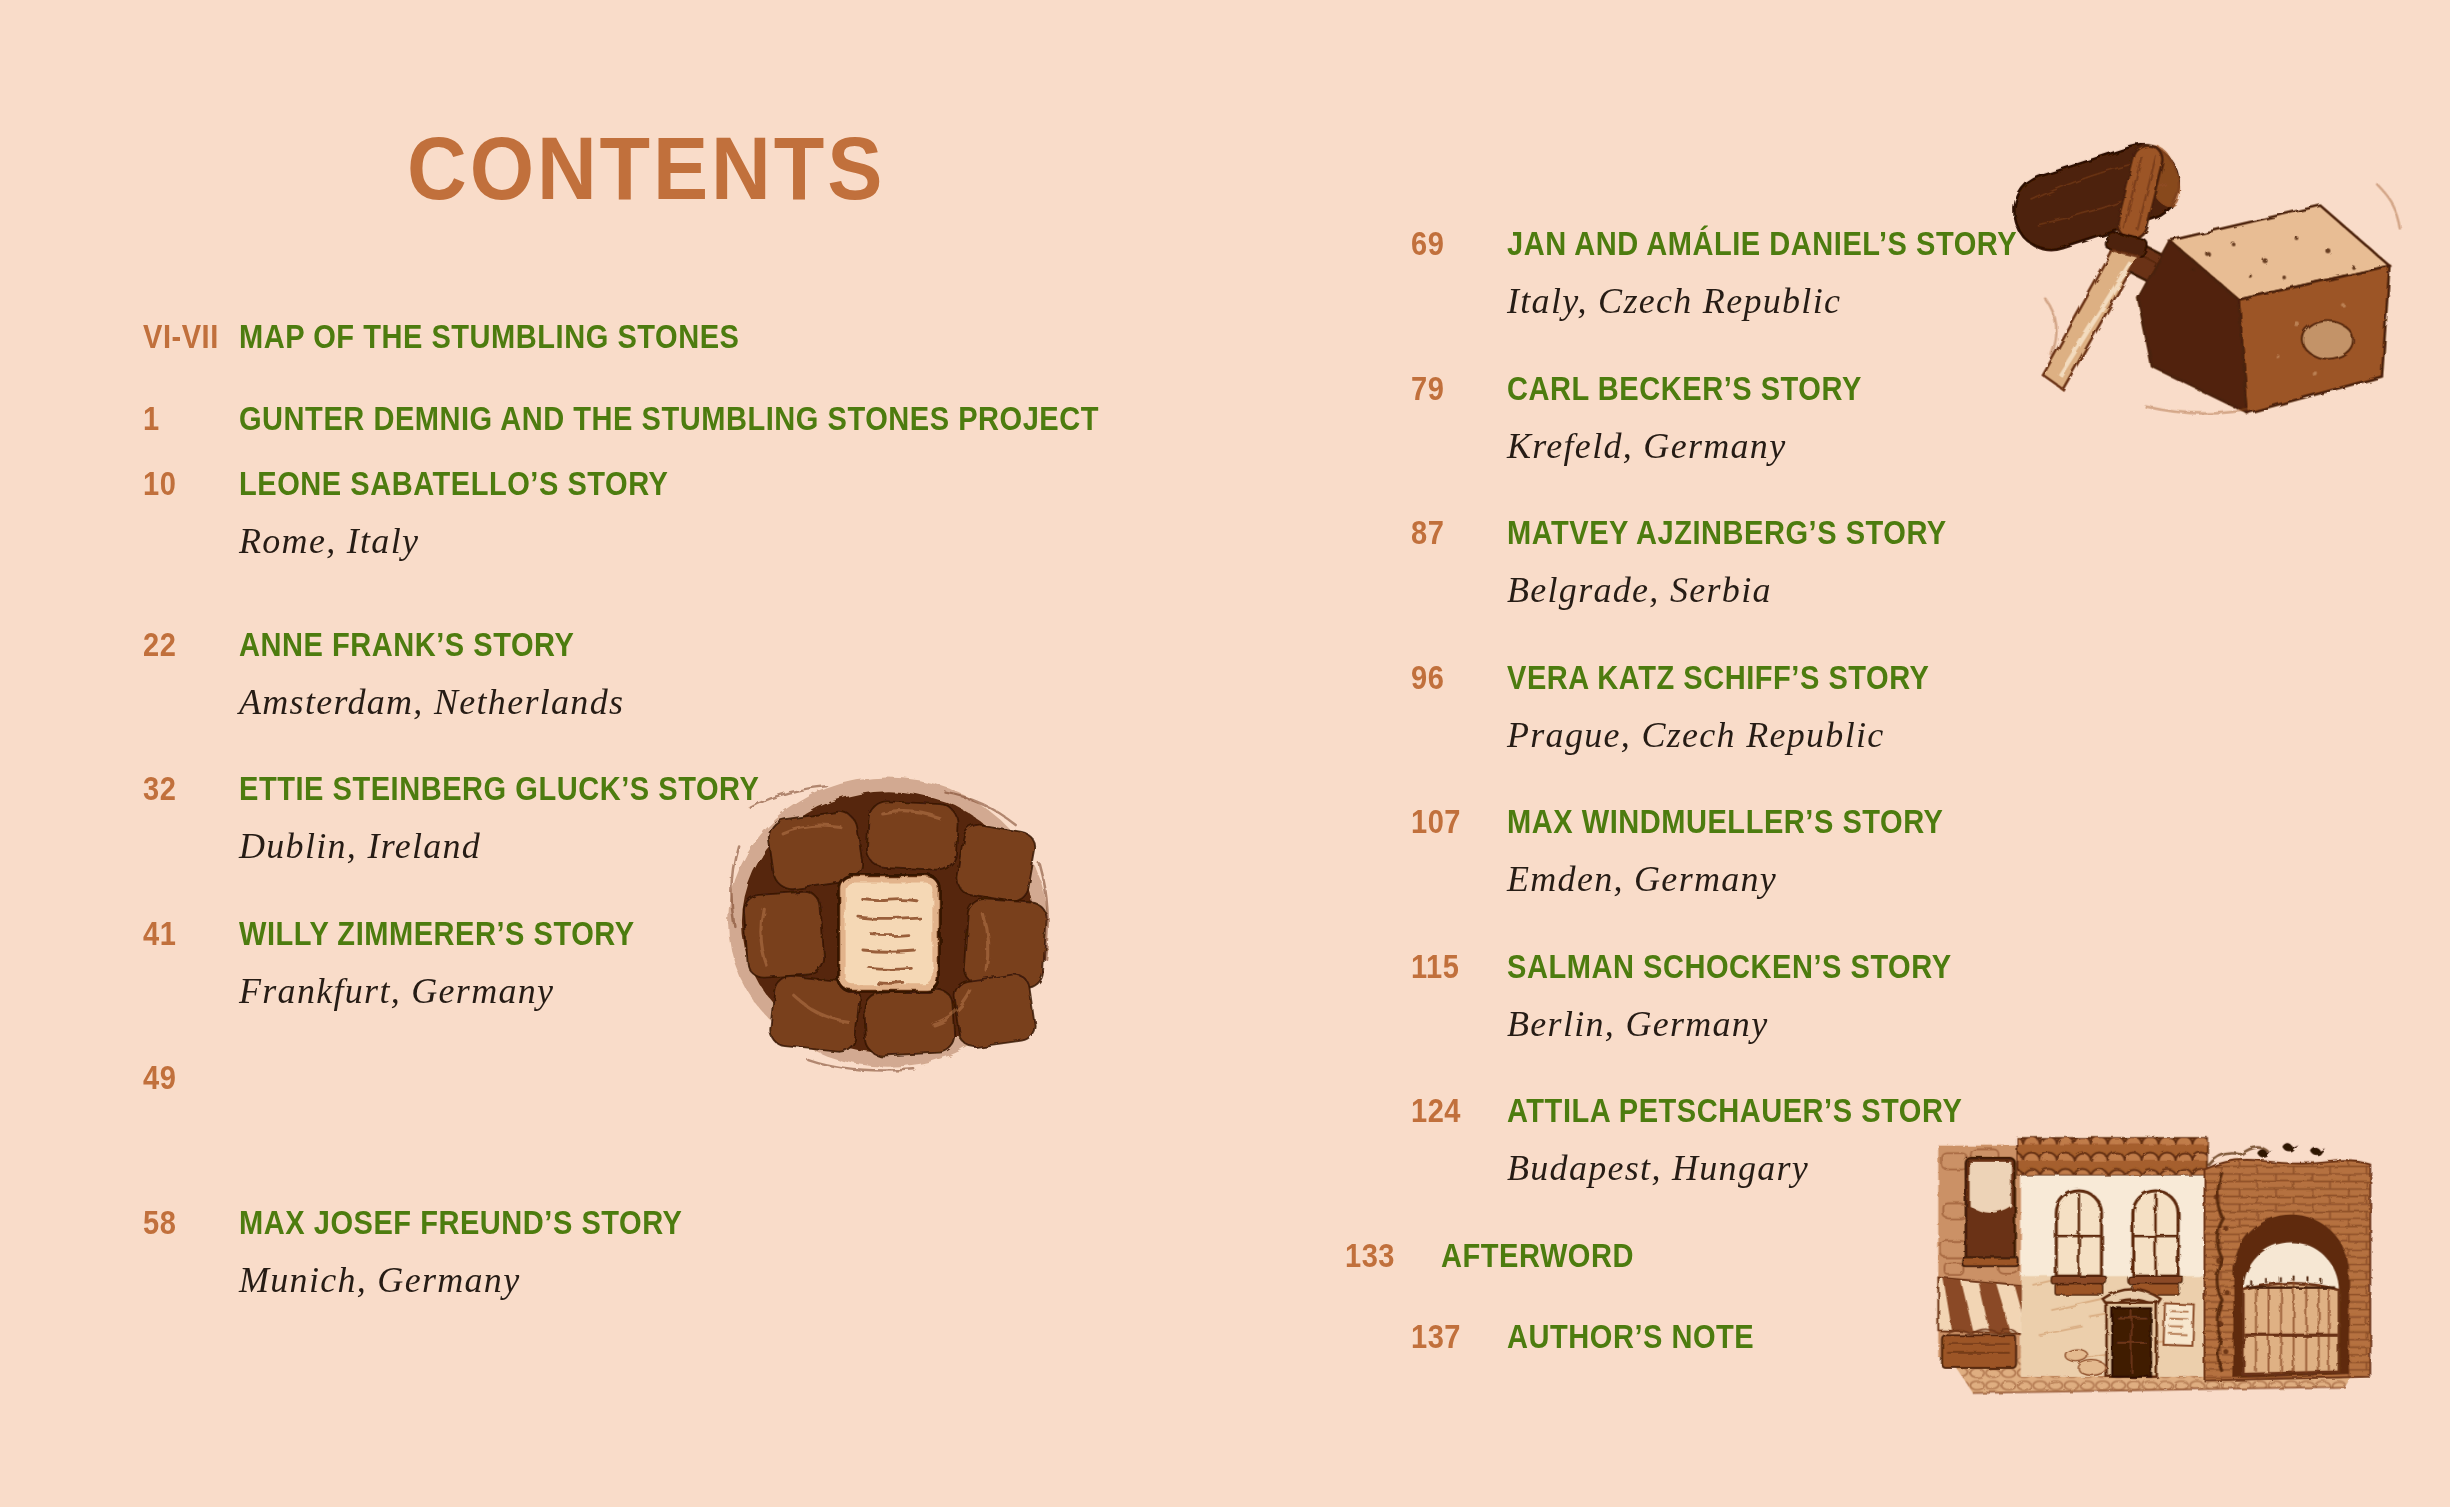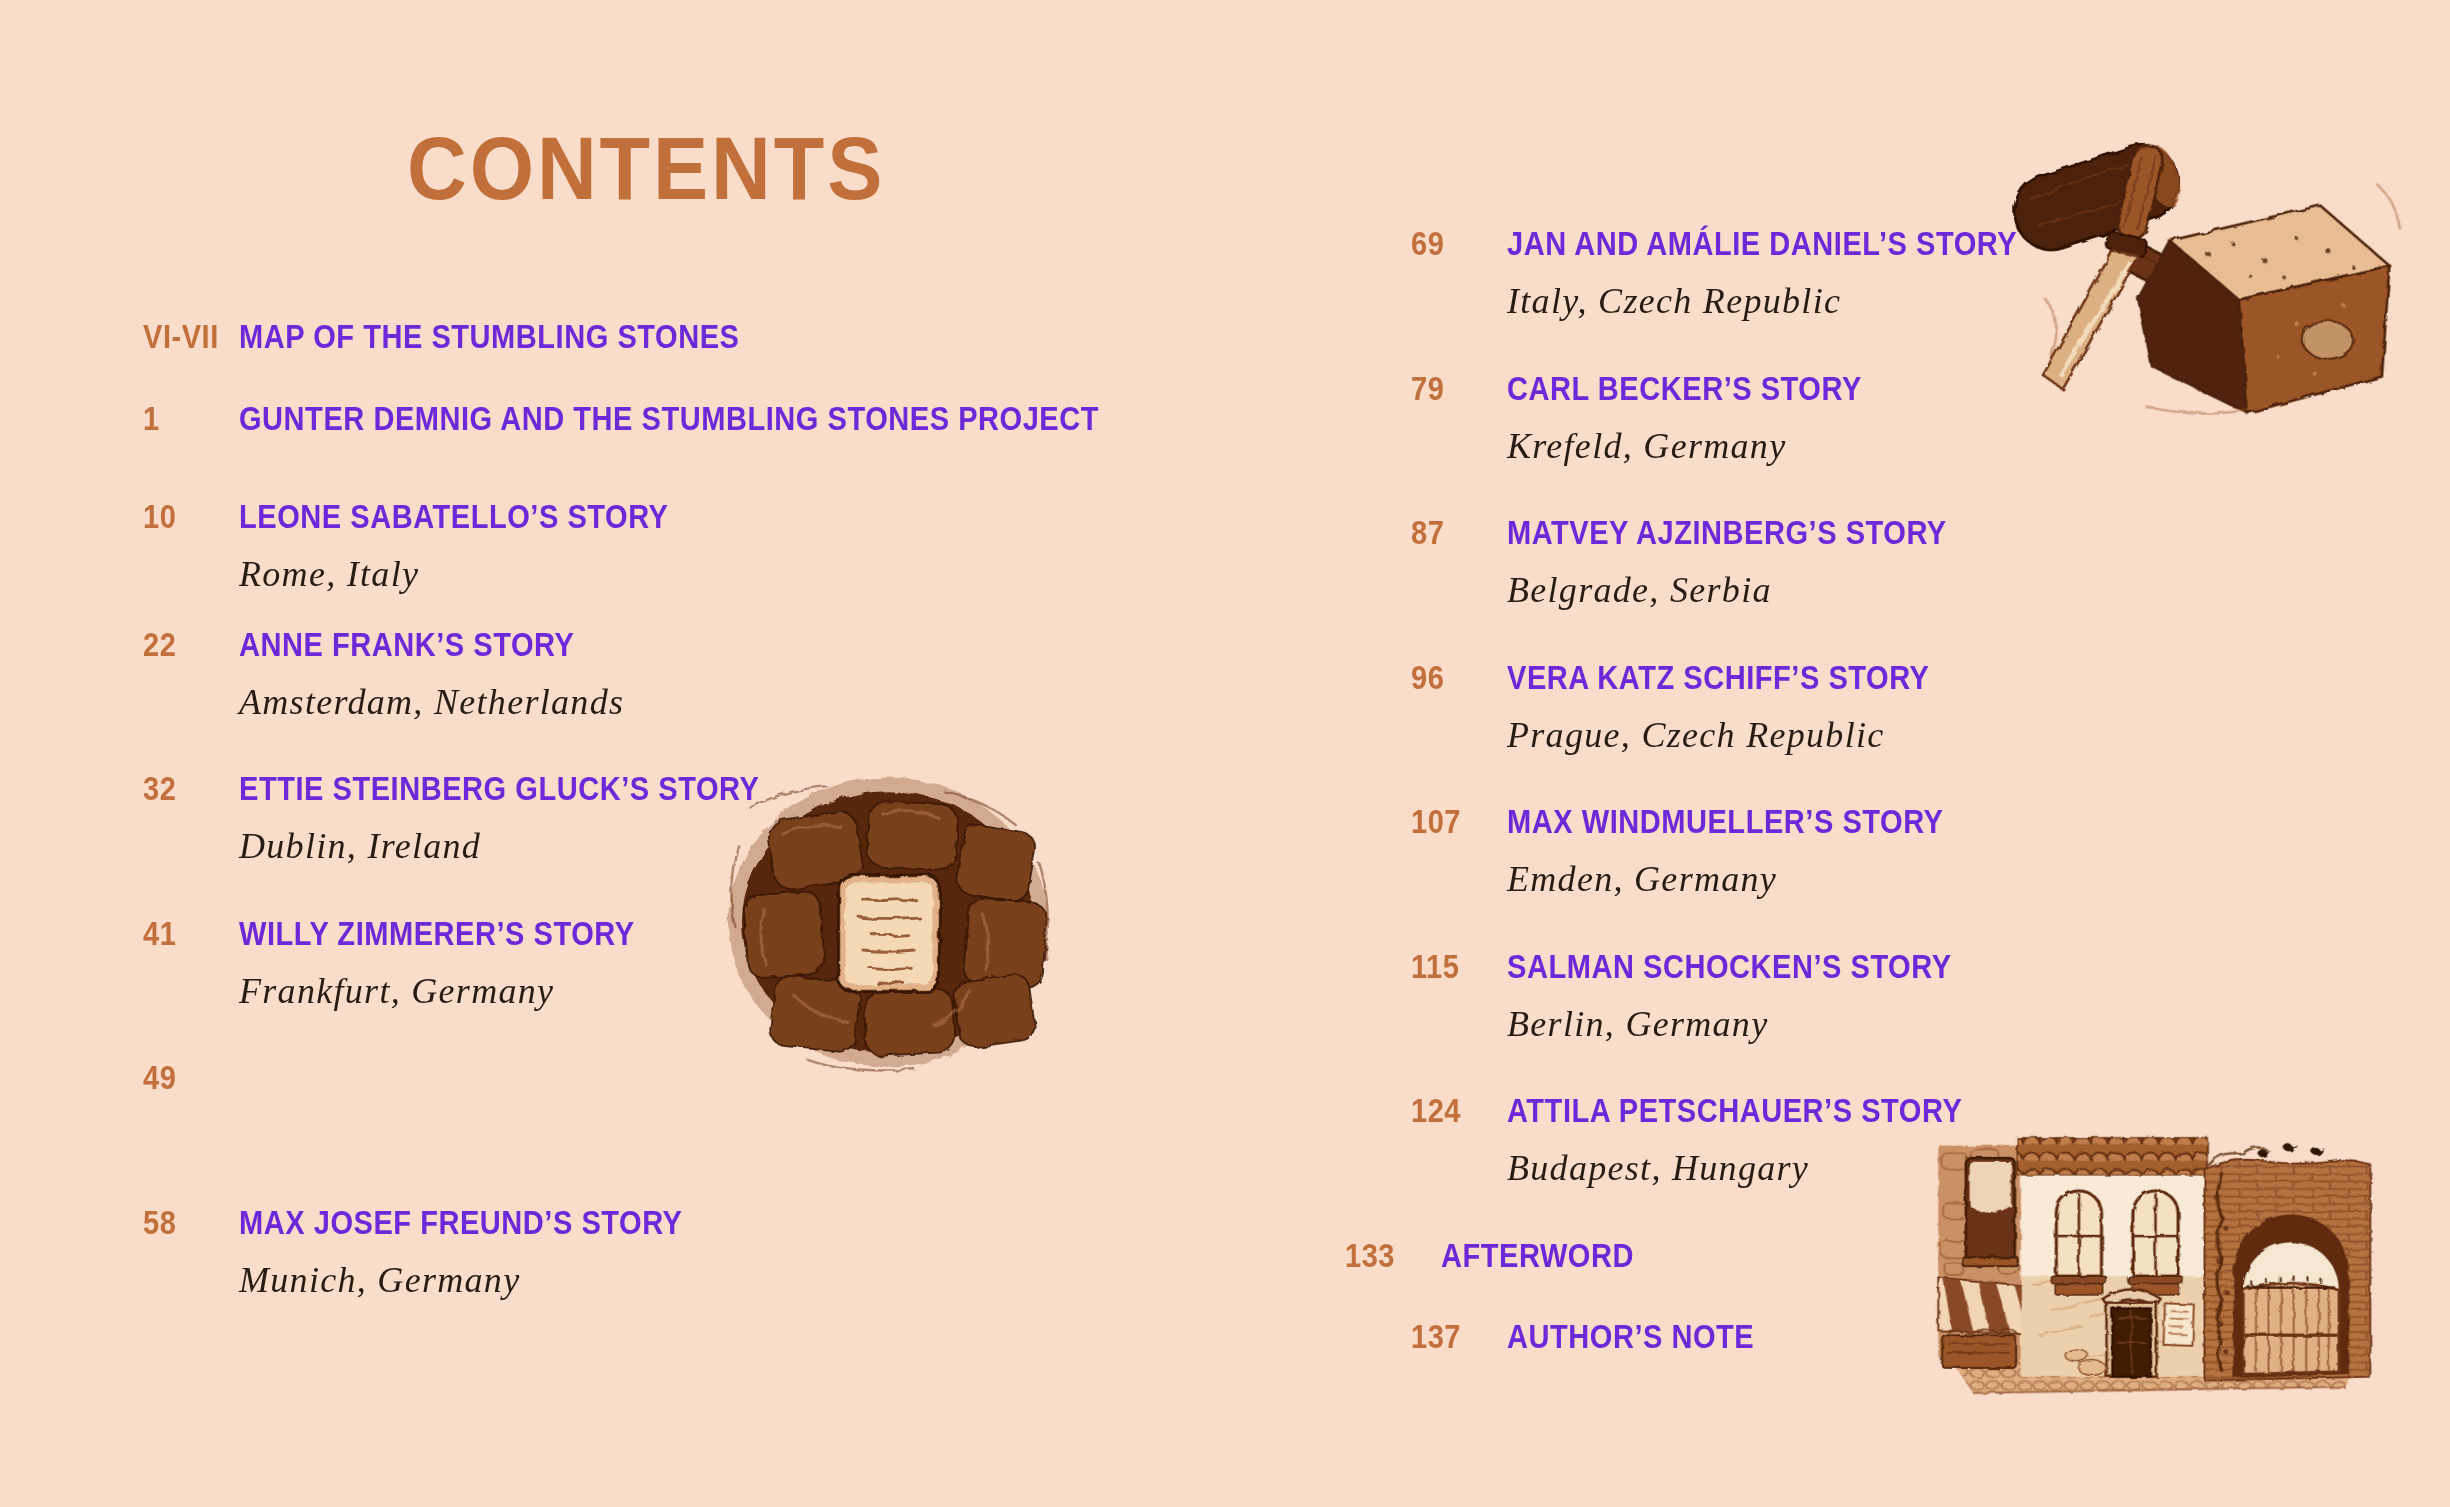--- a/index.html
+++ b/index.html
@@ -2,21 +2,21 @@
 <html style="font-size:10px"><head>
 <meta charset="utf-8">
 <style>
   html,body{margin:0;padding:0;background:#f9dcc9;}
   .page{position:relative;width:2450px;height:1508px;background:#f9dcc9;overflow:hidden;
         font-family:"Liberation Sans",sans-serif;}
   .page-title{position:absolute;left:407px;top:117px;margin:0;font-size:89px;font-weight:700;
         color:#c1703c;letter-spacing:3.1px;transform:scaleX(.93);transform-origin:0 0;white-space:nowrap;}
   .entry{position:absolute;display:flex;align-items:flex-start;color:#1d1916;}
   .num{flex:0 0 96px;font-weight:700;font-size:33px;line-height:36px;color:#c1703c;letter-spacing:0.6px;}
-  .ttl{font-weight:700;font-size:33px;line-height:36px;letter-spacing:0.6px;color:#6d28d9;}
+  .ttl{font-weight:700;font-size:33px;line-height:36px;letter-spacing:0.6px;color:#4d7c0f;}
   .cond{display:inline-block;transform:scaleX(.88);transform-origin:0 0;white-space:nowrap;}
   .loc{margin-top:20px;font-family:"Liberation Serif",serif;font-style:italic;font-size:36px;
        line-height:39px;color:#261c15;letter-spacing:1.3px;white-space:nowrap;}
   .illo{position:absolute;}
   .illo svg{display:block;width:100%;height:100%;overflow:visible;}
 </style>
 </head>
 <body>
 
 <div class="page">
@@ -30,21 +30,21 @@
       </div>
   </div>
 
   <div class="entry" style="left:143px;top:401px">
     <div class="num"><span class="cond">1</span></div>
     <div class="body">
         <div class="ttl"><span class="cond">GUNTER DEMNIG AND THE STUMBLING STONES PROJECT</span></div>
       </div>
   </div>
 
-  <div class="entry" style="left:143px;top:499px">
+  <div class="entry" style="left:143px;top:466px">
     <div class="num"><span class="cond">10</span></div>
     <div class="body">
       <div class="ttl"><span class="cond">LEONE SABATELLO’S STORY</span></div>
       <div class="loc">Rome, Italy</div>
     </div>
   </div>
 
   <div class="entry" style="left:143px;top:627px">
     <div class="num"><span class="cond">22</span></div>
     <div class="body">

